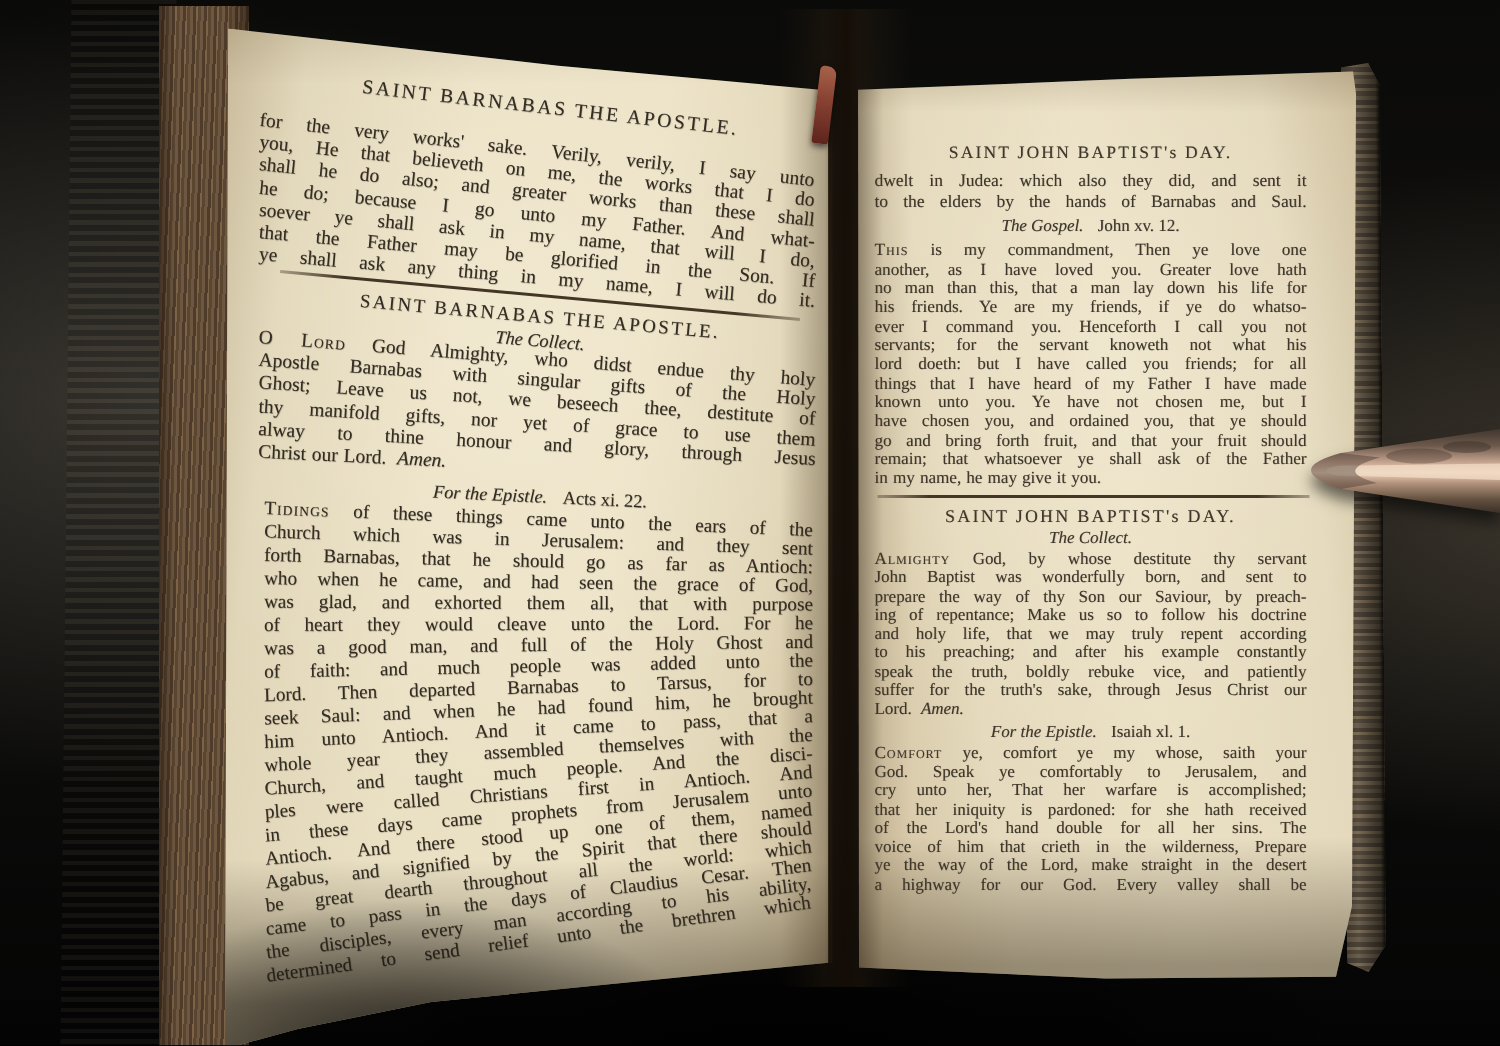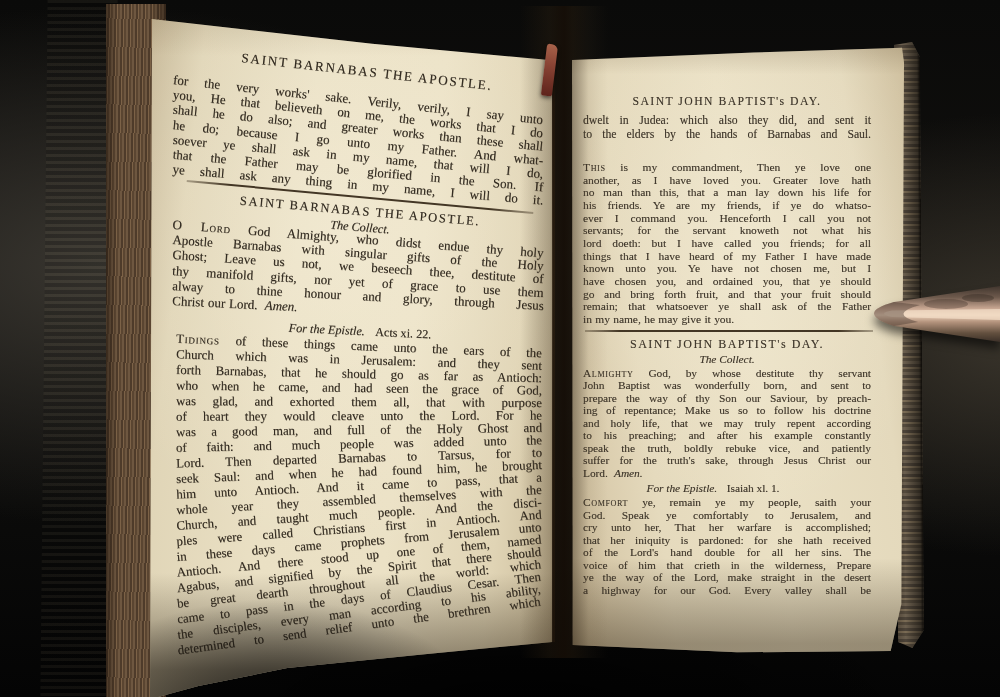--- a/index.html
+++ b/index.html
@@ -108,46 +108,49 @@
 
   <div class="fore-right"></div>
 
   <div class="page-right">
     <div class="txt caps" style="left:17px;top:51px;width:280px;font-size:11.6px;">SAINT JOHN BAPTIST's DAY.</div>
 
     <div class="txt para" style="left:13px;top:70px;width:288px;--lh:13.6px;--fs:11.6px;">
       <div class="more"><div class="tl">dwelt in Judea: which also they did, and sent it</div><div class="tl">to the elders by the hands of Barnabas and Saul.</div></div>
     </div>
 
+    <div class="txt labelline" style="left:17px;top:101px;width:280px;font-size:11.3px;">
+      <span class="lab">The Gospel.</span><span class="ref">John xv. 12.</span>
+    </div>
 
     <div class="txt para endp" style="left:13px;top:117px;width:288px;--lh:12.65px;--fs:11.4px;">
       <div class="tl"><span class="lead">This</span><span> is my commandment, Then ye love one</span></div>
       <div class="more"><div class="tl">another, as I have loved you. Greater love hath</div><div class="tl">no man than this, that a man lay down his life for</div><div class="tl">his friends. Ye are my friends, if ye do whatso-</div><div class="tl">ever I command you. Henceforth I call you not</div><div class="tl">servants; for the servant knoweth not what his</div><div class="tl">lord doeth: but I have called you friends; for all</div><div class="tl">things that I have heard of my Father I have made</div><div class="tl">known unto you. Ye have not chosen me, but I</div><div class="tl">have chosen you, and ordained you, that ye should</div><div class="tl">go and bring forth fruit, and that your fruit should</div><div class="tl">remain; that whatsoever ye shall ask of the Father</div><div class="tl">in my name, he may give it you.</div></div>
     </div>
 
     <div class="rule" style="left:15px;top:286px;width:288px;height:1.6px;"></div>
 
     <div class="txt caps" style="left:17px;top:293px;width:280px;font-size:11.9px;">SAINT JOHN BAPTIST's DAY.</div>
 
     <div class="txt labelline" style="left:17px;top:309px;width:280px;font-size:11.3px;">
       <span class="lab">The Collect.</span>
     </div>
 
     <div class="txt para" style="left:13px;top:323px;width:288px;--lh:12.45px;--fs:11.3px;">
       <div class="tl"><span class="lead">Almighty</span><span> God, by whose destitute thy servant</span></div>
       <div class="more"><div class="tl">John Baptist was wonderfully born, and sent to</div><div class="tl">prepare the way of thy Son our Saviour, by preach-</div><div class="tl">ing of repentance; Make us so to follow his doctrine</div><div class="tl">and holy life, that we may truly repent according</div><div class="tl">to his preaching; and after his example constantly</div><div class="tl">speak the truth, boldly rebuke vice, and patiently</div><div class="tl">suffer for the truth's sake, through Jesus Christ our</div></div>
       <div class="tl noj"><span>Lord.</span><span class="ital">Amen.</span></div>
     </div>
 
-    <div class="txt labelline" style="left:3px;top:438px;width:280px;font-size:11.3px;">
+    <div class="txt labelline" style="left:17px;top:438px;width:280px;font-size:11.3px;">
       <span class="lab">For the Epistle.</span><span class="ref">Isaiah xl. 1.</span>
     </div>
 
     <div class="txt para" style="left:13px;top:452px;width:288px;--lh:12.55px;--fs:11.3px;">
-      <div class="tl"><span class="lead">Comfort</span><span> ye, remain ye my people, saith your</span></div>
+      <div class="tl"><span class="lead">Comfort</span><span> ye, comfort ye my whose, saith your</span></div>
       <div class="more"><div class="tl">God. Speak ye comfortably to Jerusalem, and</div><div class="tl">cry unto her, That her warfare is accomplished;</div><div class="tl">that her iniquity is pardoned: for she hath received</div><div class="tl">of the Lord's hand double for all her sins. The</div><div class="tl">voice of him that crieth in the wilderness, Prepare</div><div class="tl">ye the way of the Lord, make straight in the desert</div><div class="tl">a highway for our God. Every valley shall be</div></div>
     </div>
   </div>
 
   <div class="gutter"></div>
   <div class="crease"></div>
   <div class="ribbon"></div>
 
   <svg class="pointer" viewBox="0 0 152 82">
     <defs>

